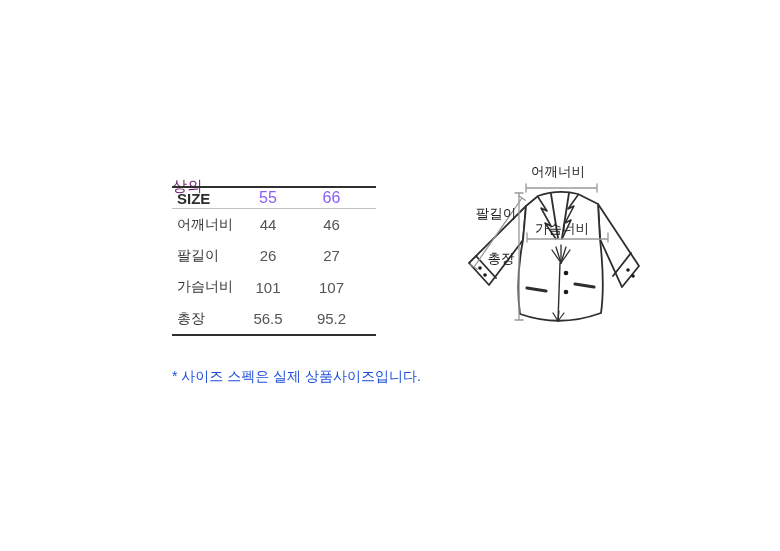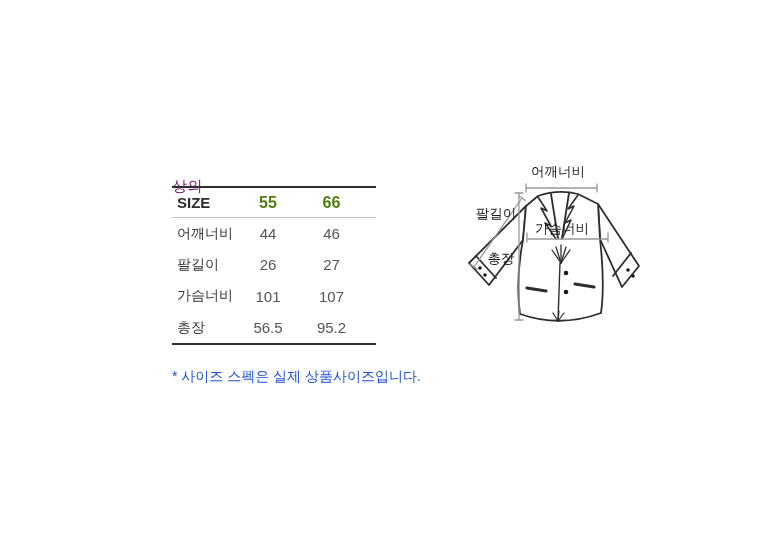--- a/index.html
+++ b/index.html
@@ -23,28 +23,28 @@
   .size-table {
     position: absolute; left: 172px; top: 186px; width: 204px;
     border-top: 2px solid #2f2f2f;
     border-bottom: 2px solid #2f2f2f;
   }
   .tr {
     display: grid;
     grid-template-columns: 64px 64px 63px;
     align-items: center;
   }
-  .tr.header { height: 30px; border-bottom: 1px solid #c2c2c2; }
+  .tr.header { height: 21px; border-bottom: 1px solid #c2c2c2; }
   .tr.data { height: 31.3px; }
   .th, .td-label {
     font-size: 14px; color: #333; text-align: left; padding-left: 5px;
     white-space: nowrap;
   }
   .tr.header .th { font-size: 15px; font-weight: 600; color: #2d2d2d; }
-  .tr.header .tv { font-size: 16px; font-weight: 700; color: #4d7c0f; text-align: center; }
+  .tr.header .tv { font-size: 16px; font-weight: 400; color: #8b5cf6; text-align: center; }
   .tv { font-size: 15px; color: #555; text-align: center; white-space: nowrap; }
 
   
   .diagram { position: absolute; left: 440px; top: 140px; width: 230px; height: 215px; }
   .diagram svg { display: block; width: 100%; height: 100%; }
   .diag-label {
     font-size: 13.5px; fill: #1c1c1c;
     font-family: "Liberation Sans", "DejaVu Sans", sans-serif;
   }
 

